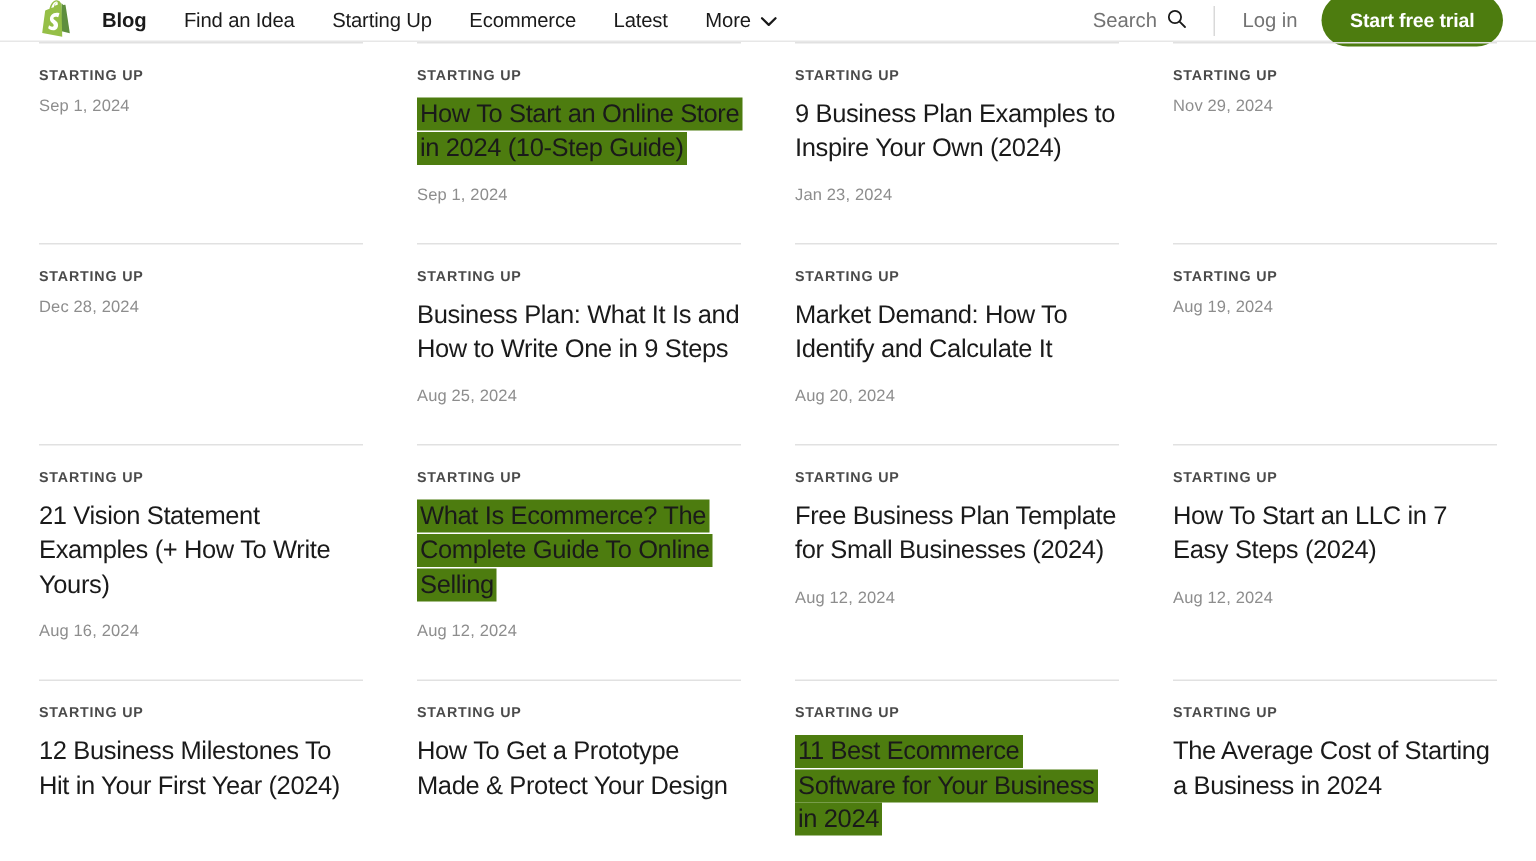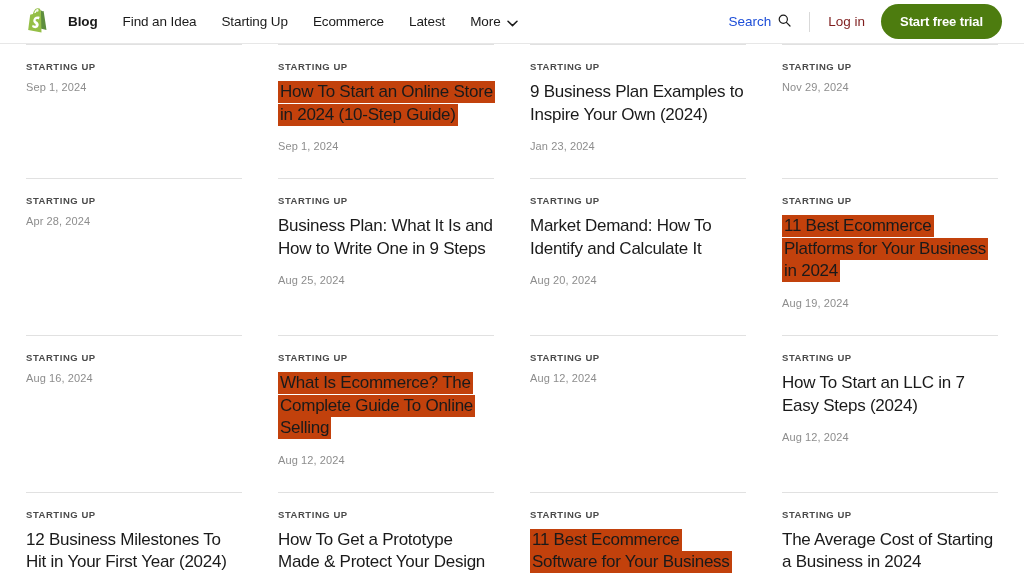--- a/index.html
+++ b/index.html
@@ -8,21 +8,21 @@
     width: 1024px;
     height: 574px;
     overflow: hidden;
     background: #ffffff;
     font-family: "Liberation Sans", sans-serif;
     -webkit-font-smoothing: antialiased;
   }
 
   
   .site-header {
-    height: 44px;
+    height: 28px;
     display: flex;
     align-items: center;
     padding: 0 22px 0 26px;
     border-bottom: 1px solid #e7e7e7;
     background: #fff;
   }
   .logo {
     width: 26px; height: 30px;
     display: flex; align-items: center; justify-content: center;
     margin-right: 16px;
@@ -53,33 +53,33 @@
     margin-left: auto;
     display: flex;
     align-items: center;
     gap: 0;
   }
   .search-btn {
     display: flex;
     align-items: center;
     gap: 7px;
     font-size: 13.5px;
-    color: #1d4ed8;
+    color: #737373;
     cursor: pointer;
     padding-right: 18px;
   }
   .divider-v {
     width: 1px;
     height: 20px;
     background: #d9d9d9;
     margin-right: 18px;
   }
   .login-link {
     font-size: 13.5px;
-    color: #7f1d1d;
+    color: #737373;
     text-decoration: none;
     padding-right: 16px;
     cursor: pointer;
   }
   .cta-btn {
     background: #4d7c0f;
     color: #fff;
     border: none;
     border-radius: 100px;
     font-size: 13px;
@@ -116,21 +116,21 @@
   }
   .card-title {
     font-size: 17px;
     line-height: 1.33;
     color: #1a1a1a;
     letter-spacing: -0.25px;
     font-weight: 400;
     margin-bottom: 14px;
   }
   .card-title .hl {
-    background: #c2410c;
+    background: #4d7c0f;
     box-decoration-break: clone;
     -webkit-box-decoration-break: clone;
     padding: 1px 2px 2px 2px;
   }
   .card-date {
     font-size: 11px;
     color: #8d8d8d;
     letter-spacing: 0.1px;
   }
 </style>
@@ -192,48 +192,49 @@
         <div class="kicker">STARTING UP</div>
         <h3 class="card-title"><span>9 Business Plan Examples to Inspire Your Own (2024)</span></h3>
         <div class="card-date">Jan 23, 2024</div>
       </article>
       <article class="card">
         <div class="kicker">STARTING UP</div>
         <div class="card-date">Nov 29, 2024</div>
       </article>
       <article class="card">
         <div class="kicker">STARTING UP</div>
-        <div class="card-date">Apr 28, 2024</div>
+        <div class="card-date">Dec 28, 2024</div>
       </article>
       <article class="card">
         <div class="kicker">STARTING UP</div>
         <h3 class="card-title"><span>Business Plan: What It Is and How to Write One in 9 Steps</span></h3>
         <div class="card-date">Aug 25, 2024</div>
       </article>
       <article class="card">
         <div class="kicker">STARTING UP</div>
         <h3 class="card-title"><span>Market Demand: How To Identify and Calculate It</span></h3>
         <div class="card-date">Aug 20, 2024</div>
       </article>
       <article class="card">
         <div class="kicker">STARTING UP</div>
-        <h3 class="card-title"><span class="hl">11 Best Ecommerce Platforms for Your Business in 2024</span></h3>
         <div class="card-date">Aug 19, 2024</div>
       </article>
       <article class="card">
         <div class="kicker">STARTING UP</div>
+        <h3 class="card-title"><span>21 Vision Statement Examples (+ How To Write Yours)</span></h3>
         <div class="card-date">Aug 16, 2024</div>
       </article>
       <article class="card">
         <div class="kicker">STARTING UP</div>
         <h3 class="card-title"><span class="hl">What Is Ecommerce? The Complete Guide To Online Selling</span></h3>
         <div class="card-date">Aug 12, 2024</div>
       </article>
       <article class="card">
         <div class="kicker">STARTING UP</div>
+        <h3 class="card-title"><span>Free Business Plan Template for Small Businesses (2024)</span></h3>
         <div class="card-date">Aug 12, 2024</div>
       </article>
       <article class="card">
         <div class="kicker">STARTING UP</div>
         <h3 class="card-title"><span>How To Start an LLC in 7 Easy Steps (2024)</span></h3>
         <div class="card-date">Aug 12, 2024</div>
       </article>
       <article class="card">
         <div class="kicker">STARTING UP</div>
         <h3 class="card-title"><span>12 Business Milestones To Hit in Your First Year (2024)</span></h3>

